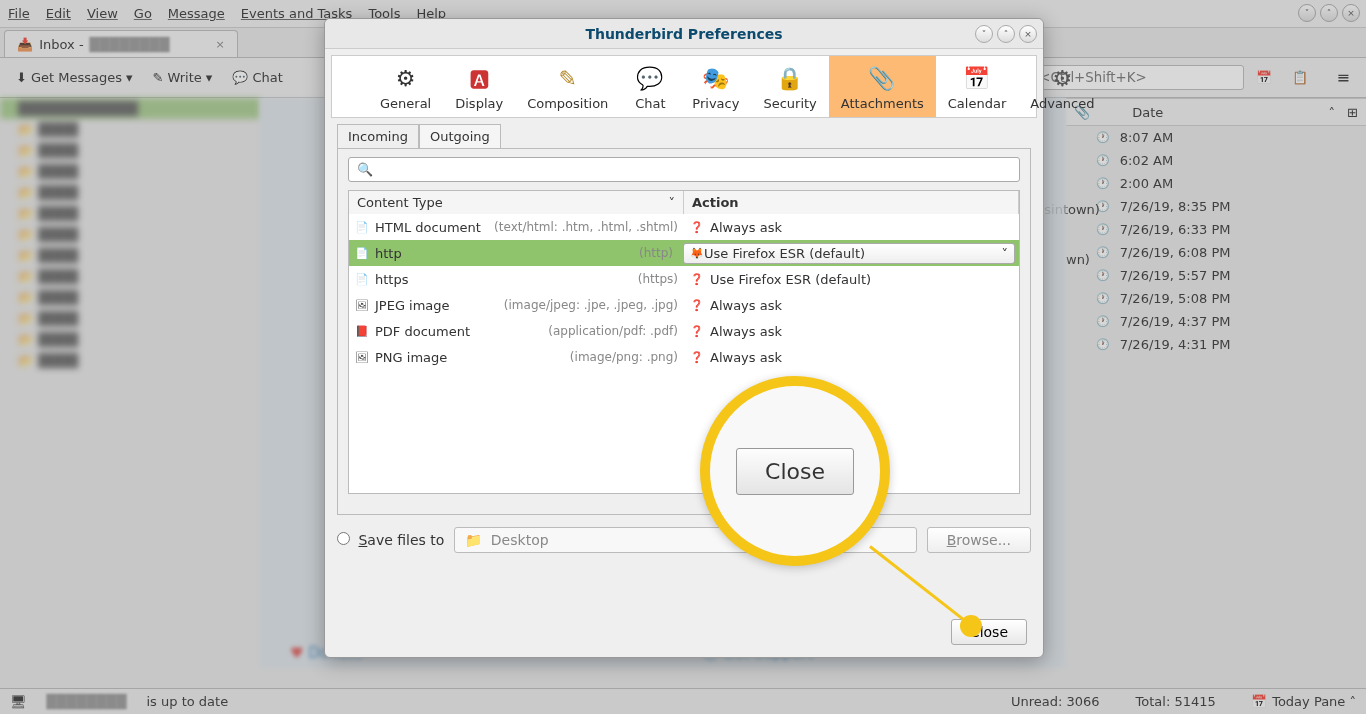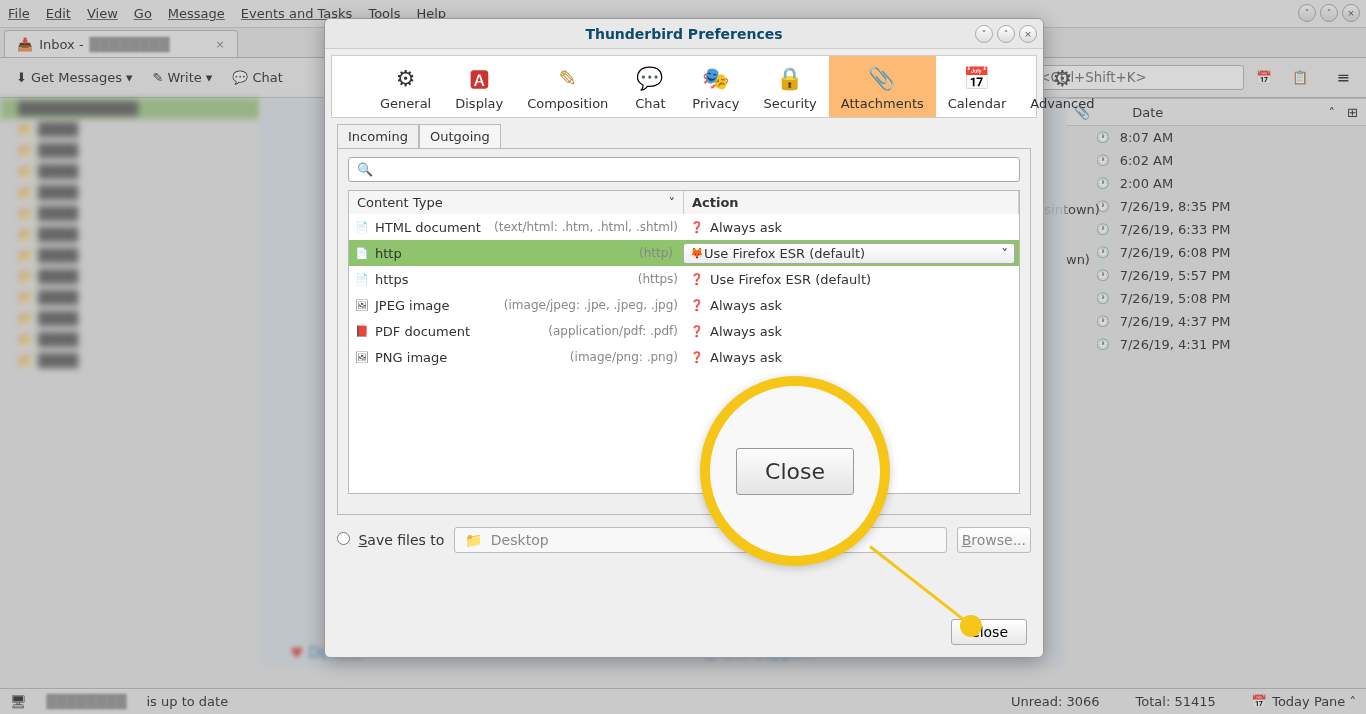--- a/index.html
+++ b/index.html
@@ -89,21 +89,21 @@
 .c1 .ext { color:#888; margin-left:auto; font-size:12px;}
 .c2 { flex:1; display:flex; align-items:center; padding:0 6px; gap:6px;}
 .docico { width:14px; height:14px; display:inline-flex; align-items:center; justify-content:center; font-size:11px;}
 .dropdown { flex:1; border:1px solid #aaa; border-radius:3px; background:linear-gradient(#fff,#eee); display:flex; align-items:center; padding:2px 6px; margin:0 4px; }
 .dropdown .arrow { margin-left:auto;}
 
 
 .saverow { display:flex; align-items:center; gap:10px; margin:12px 12px 6px; font-size:14px;}
 .saverow input { margin-right:4px;}
 .desktopbox { border:1px solid #bbb; border-radius:3px; background:#f8f8f8; padding:4px 10px; flex:1; display:flex; gap:8px; color:#888;}
-.browsebtn { border:1px solid #bbb; border-radius:3px; background:linear-gradient(#fff,#eee); padding:4px 4px; color:#888;}
+.browsebtn { border:1px solid #bbb; border-radius:3px; background:linear-gradient(#fff,#eee); padding:4px 19px; color:#888;}
 .askrow { display:flex; align-items:center; gap:8px; margin:4px 12px; font-size:14px;}
 
 .closebtn { position:absolute; right:16px; bottom:12px; border:1px solid #aaa; border-radius:3px; background:linear-gradient(#fff,#e8e8e8); padding:4px 18px; font-size:14px;}
 
 
 .callout { position:absolute; left:700px; top:376px; width:190px; height:190px; border-radius:50%; border:10px solid #f5c518; background:#f8f8f8; display:flex; align-items:center; justify-content:center; box-shadow:0 2px 10px rgba(0,0,0,0.2);}
 .callout .bigbtn { border:1px solid #999; border-radius:3px; background:linear-gradient(#fdfdfd,#e4e4e4); padding:10px 28px; font-size:22px; color:#333;}
 .connector { position:absolute; left:870px; top:545px; width:120px; height:3px; background:#f5c518; transform:rotate(38deg); transform-origin:left center;}
 .dot { position:absolute; left:960px; top:615px; width:22px; height:22px; border-radius:50%; background:#f5c518;}
 

